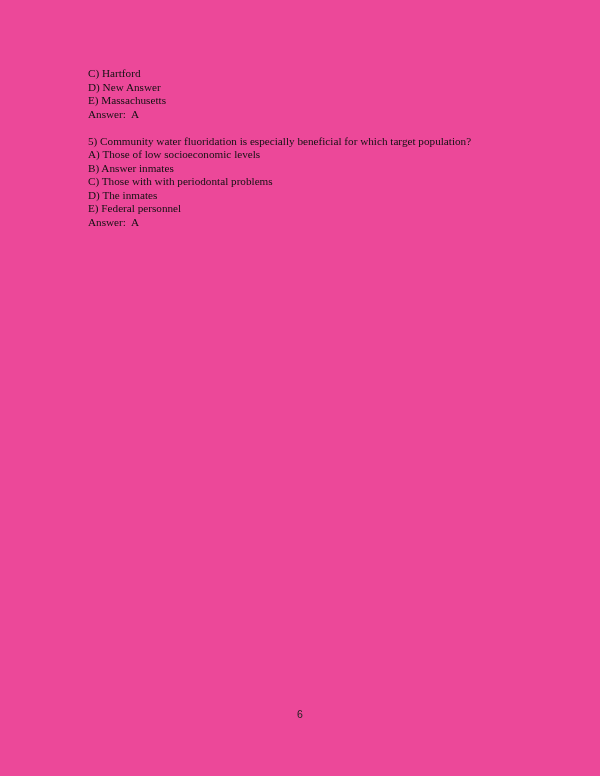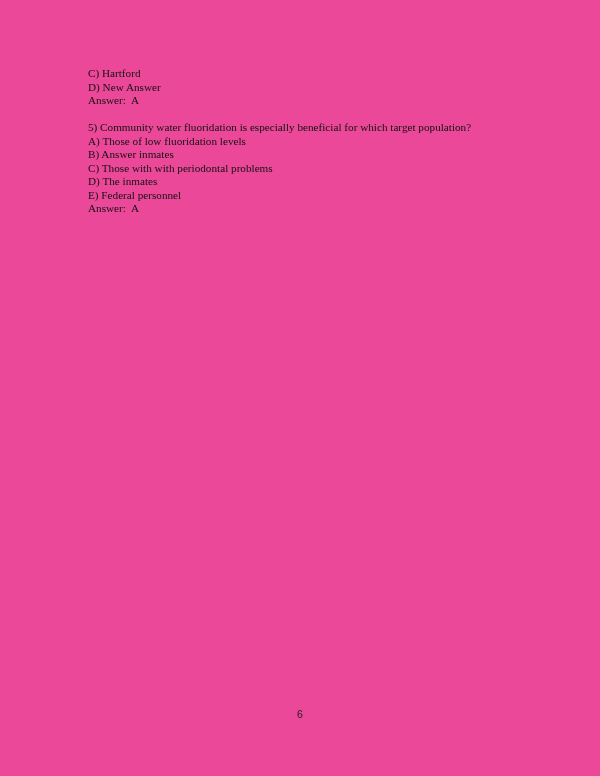--- a/index.html
+++ b/index.html
@@ -19,26 +19,27 @@
     }
   </style>
 </head>
 <body>
 
 <div class="page">
   <div class="content">
     <div>
       <span class="line">C) Hartford</span>
       <span class="line">D) New Answer</span>
+      <span class="line">E) Massachusetts</span>
       <span class="line">Answer:  A</span>
     </div>
     <div class="gap"></div>
     <div>
       <span class="line">5) Community water fluoridation is especially beneficial for which target population?</span>
-      <span class="line">A) Those of low fluoridation levels</span>
+      <span class="line">A) Those of low socioeconomic levels</span>
       <span class="line">B) Answer inmates</span>
       <span class="line">C) Those with with periodontal problems</span>
       <span class="line">D) The inmates</span>
       <span class="line">E) Federal personnel</span>
       <span class="line">Answer:  A</span>
     </div>
   </div>
   <div class="page-number">6</div>
 </div>
 

